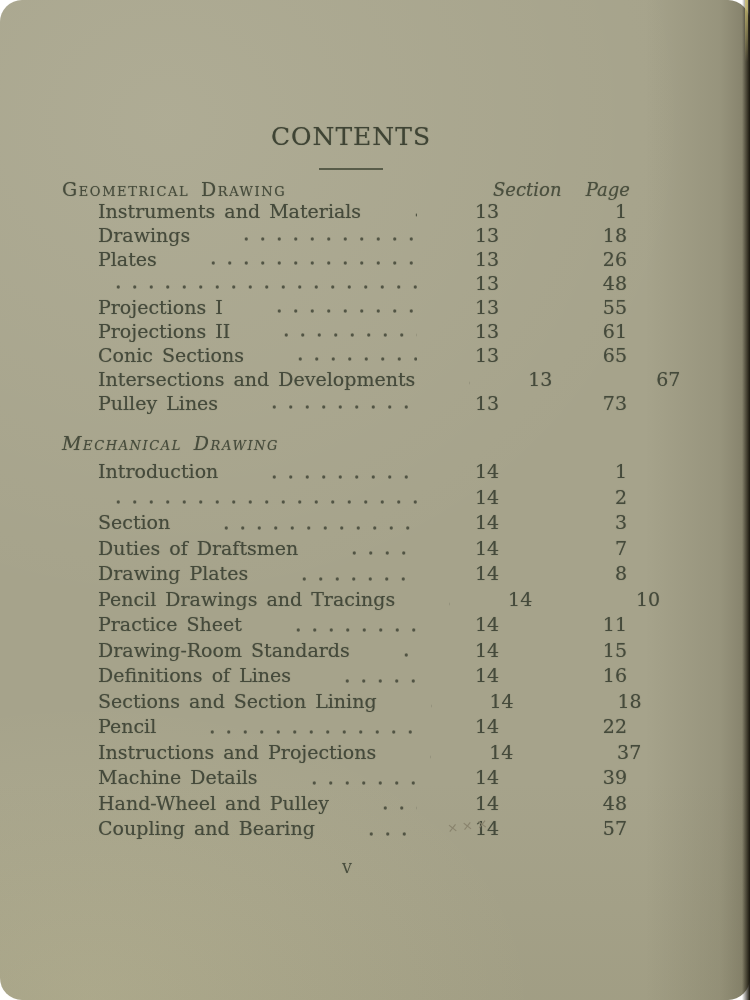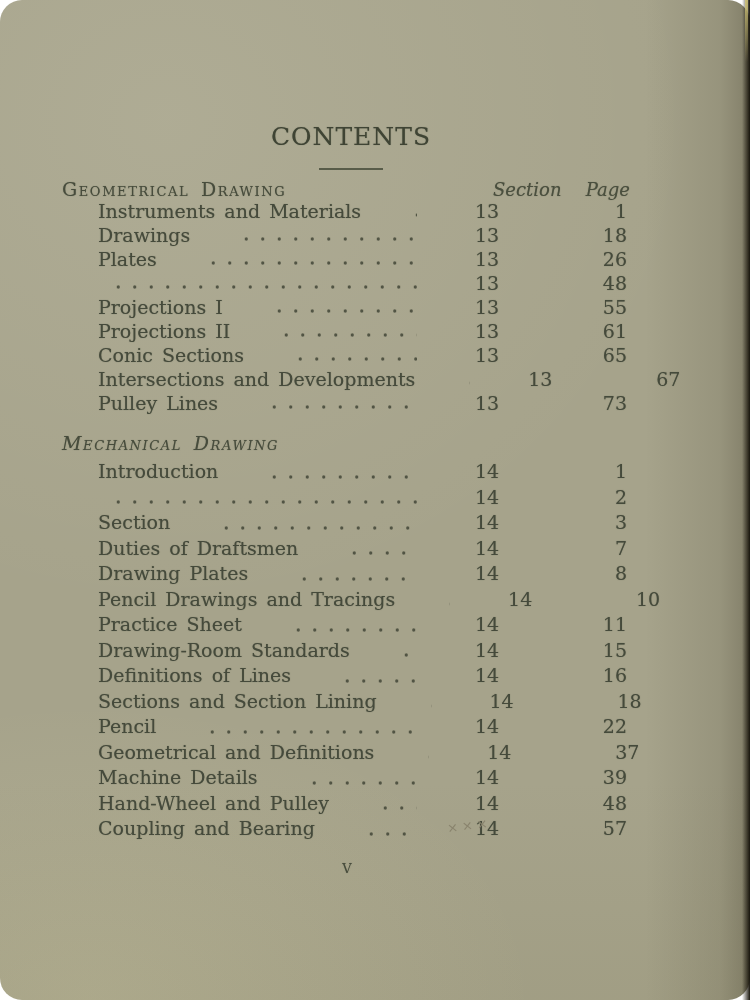--- a/index.html
+++ b/index.html
@@ -225,21 +225,21 @@
             <span class="sec-num">14</span>
             <span class="page-num">18</span>
           </div>
           <div class="toc-row">
             <span class="entry-title">Pencil</span>
             <span class="leader"></span>
             <span class="sec-num">14</span>
             <span class="page-num">22</span>
           </div>
           <div class="toc-row">
-            <span class="entry-title">Geometrical and Definitions</span>
+            <span class="entry-title">Instructions and Projections</span>
             <span class="leader"></span>
             <span class="sec-num">14</span>
             <span class="page-num">37</span>
           </div>
           <div class="toc-row">
             <span class="entry-title">Machine Details</span>
             <span class="leader"></span>
             <span class="sec-num">14</span>
             <span class="page-num">39</span>
           </div>

